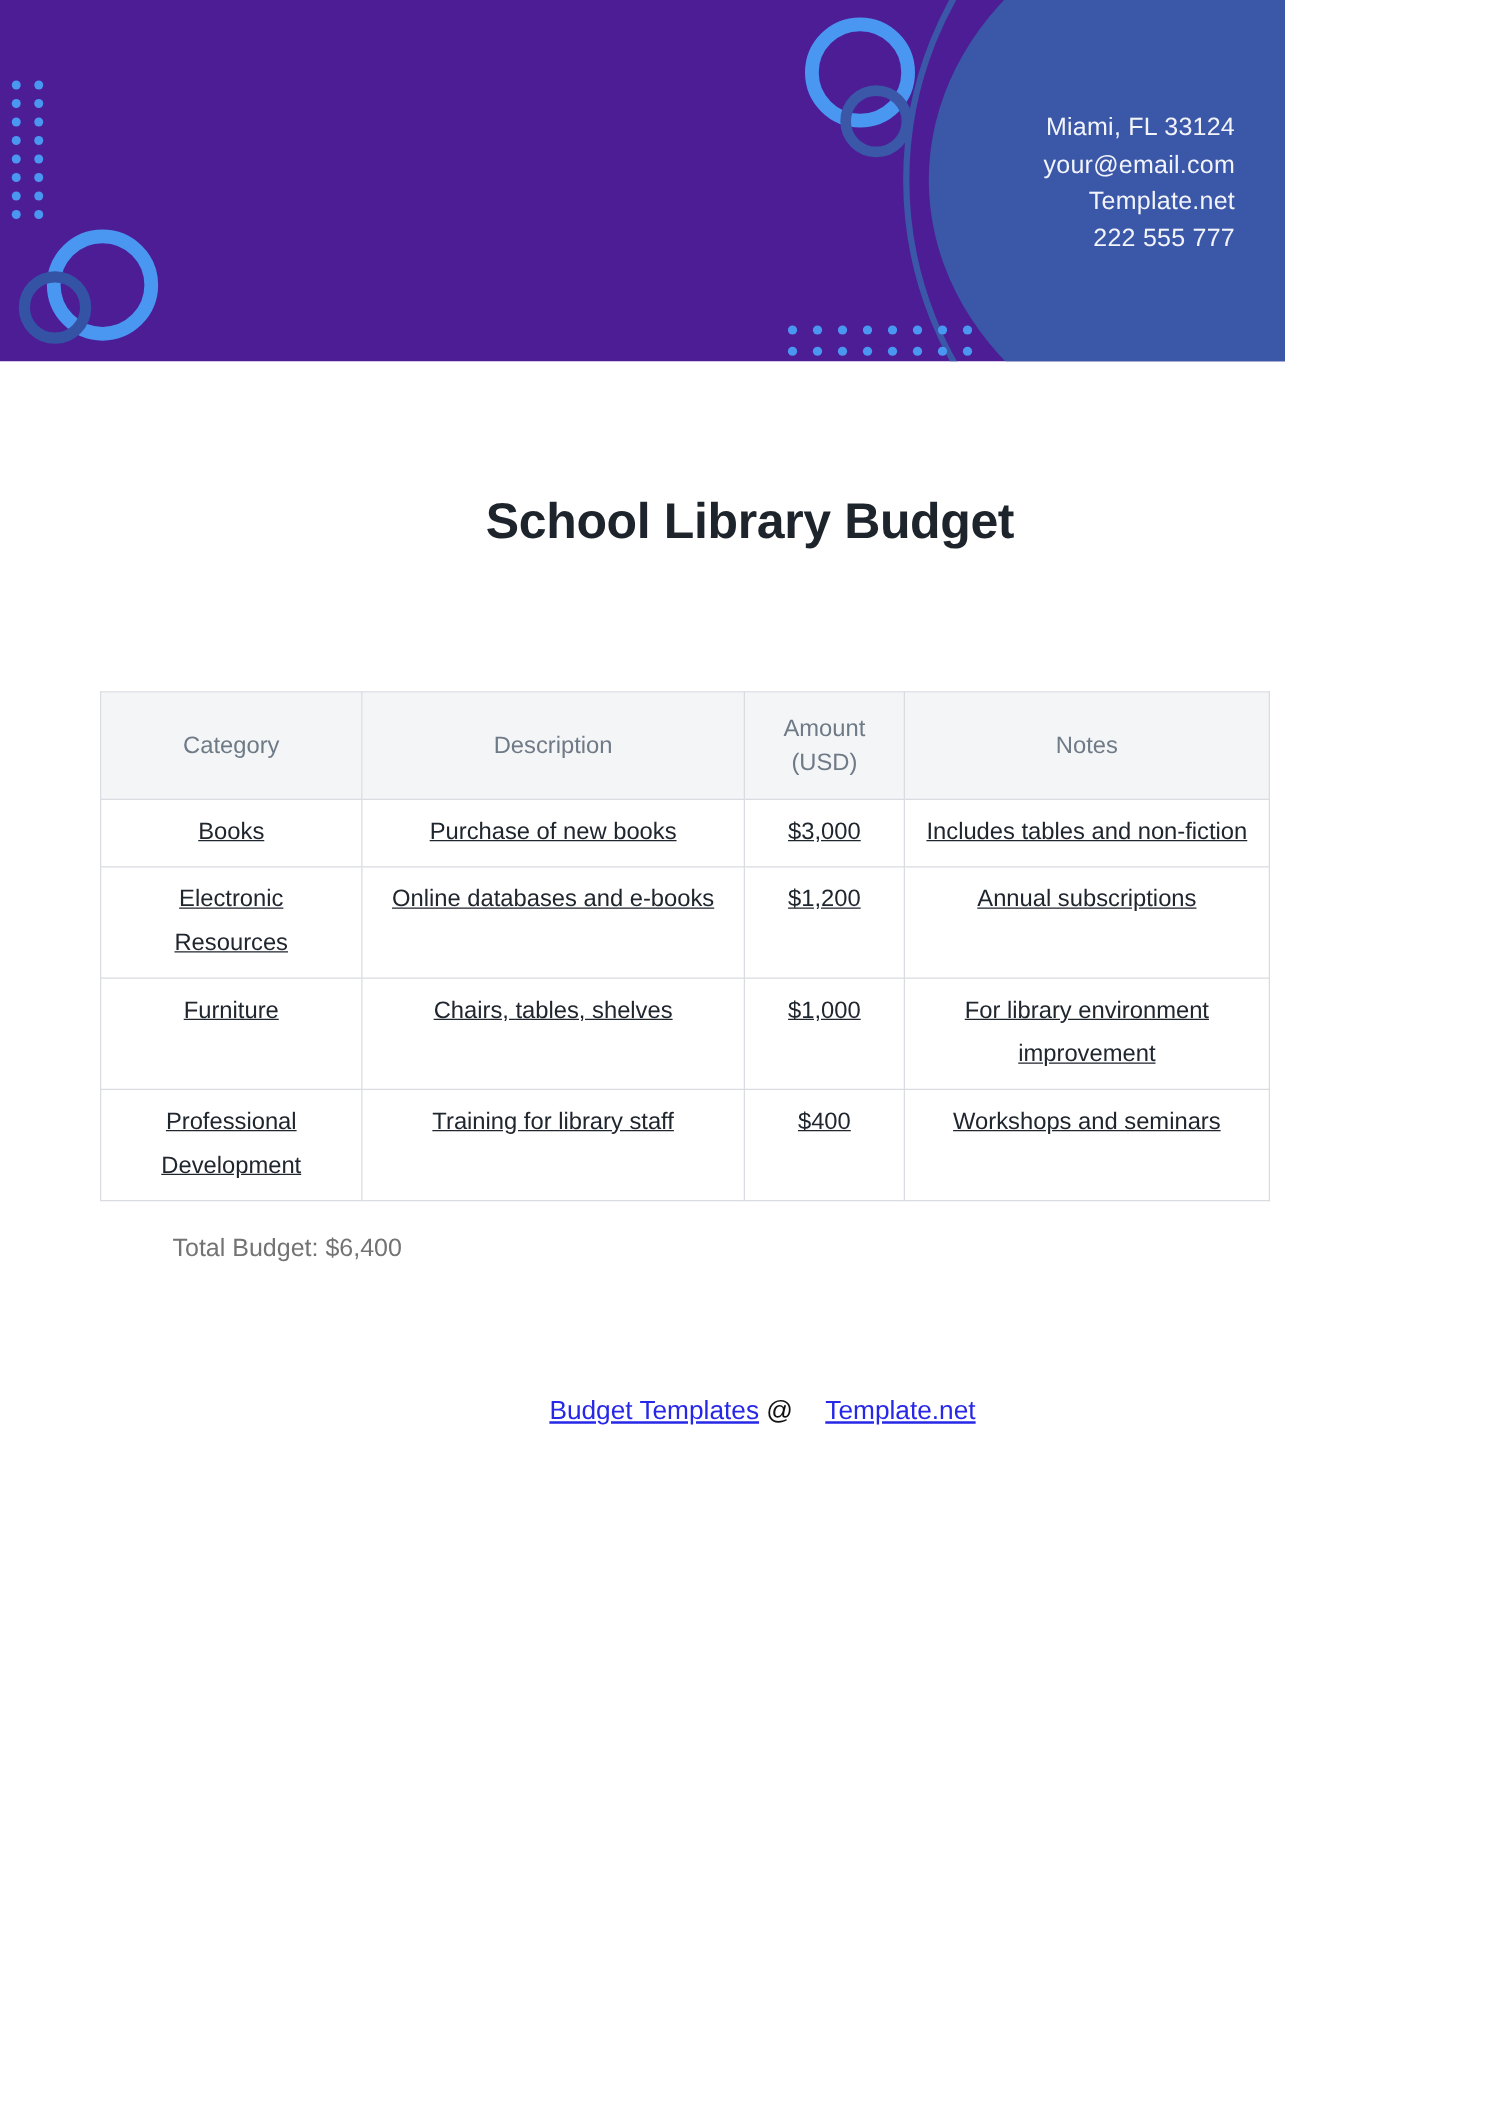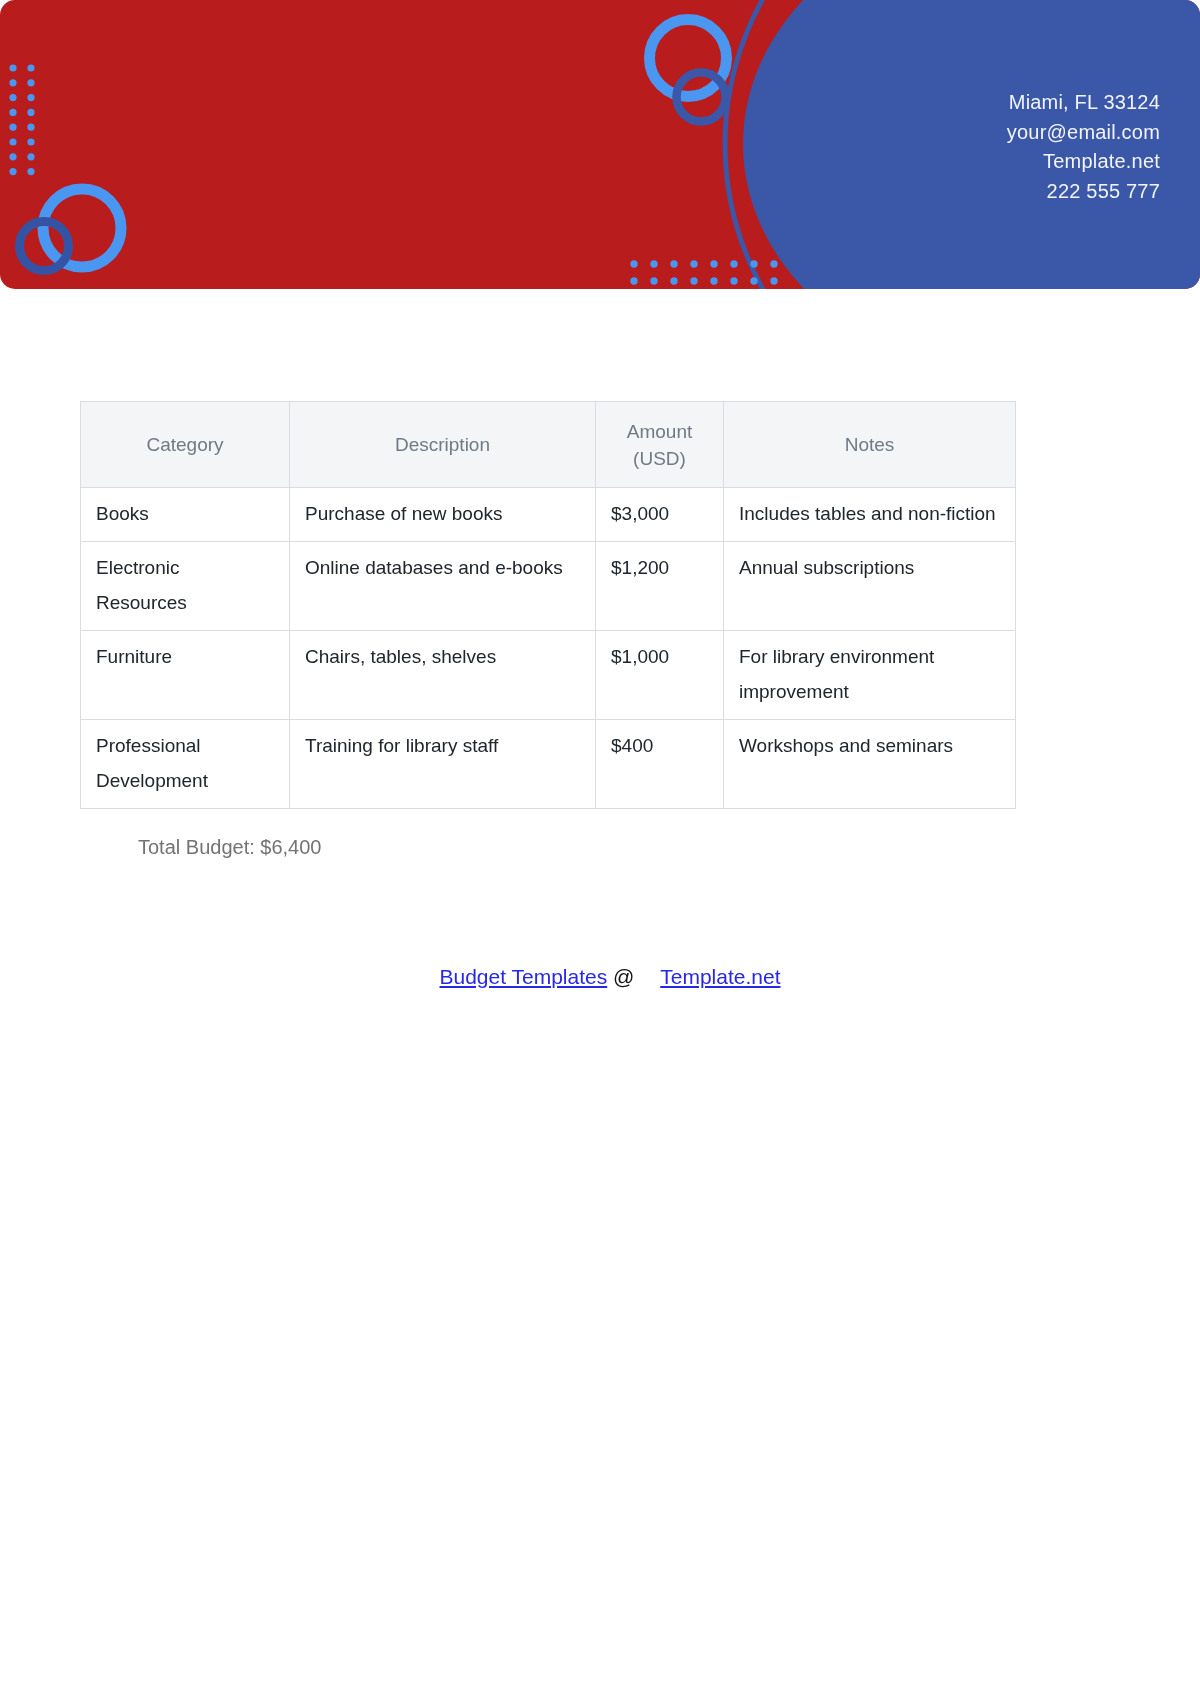--- a/index.html
+++ b/index.html
@@ -1,40 +1,40 @@
 <!DOCTYPE html>
 <html><head>
 <meta charset="utf-8">
 <style>
   html,body{margin:0;padding:0;}
   body{font-family:"Liberation Sans","DejaVu Sans",sans-serif;background:#ffffff;}
   .page{position:relative;width:1200px;height:1696px;background:#ffffff;overflow:hidden;}
 
   
-  .band{position:relative;width:1200px;height:289px;background:#b91c1c;overflow:hidden;border-radius:15px;}
+  .band{position:relative;width:1028px;height:289px;background:#4c1d95;overflow:hidden;}
   .band svg{position:absolute;left:0;top:0;display:block;}
   .contact{position:absolute;top:88px;right:40px;text-align:right;color:#f2f4fa;
            font-size:20px;line-height:29.5px;letter-spacing:0.2px;}
 
   
   h1.doc-title{margin:104px 0 0 0;text-align:center;font-size:40px;line-height:48px;
                font-weight:700;color:#1e242b;letter-spacing:-0.3px;}
 
   
   table.budget{border-collapse:collapse;table-layout:fixed;width:935px;
                margin:112px 0 0 80px;font-size:19px;color:#20262e;}
   table.budget col.c1{width:209px;}
   table.budget col.c2{width:306px;}
   table.budget col.c3{width:128px;}
   table.budget col.c4{width:292px;}
   table.budget th{background:#f4f5f7;color:#6f7a87;font-weight:400;text-align:center;
                   vertical-align:middle;height:85px;border:1px solid #d9dce1;
                   line-height:27px;padding:0 14px;}
-  table.budget td{border:1px solid #d9dce1;vertical-align:top;text-align:left;
-                  padding:8px 15px 10px 15px;line-height:35px;background:#ffffff;}
+  table.budget td{border:1px solid #d9dce1;vertical-align:top;text-align:center;
+                  padding:8px 15px 10px 15px;line-height:35px;background:#ffffff;text-decoration:underline;}
 
   
   .total-line{margin:24px 0 0 138px;font-size:20px;color:#737373;line-height:28px;}
 
   
   .footer-line{margin:104px 0 0 0;text-align:center;font-size:21px;color:#111111;}
   .footer-line a{color:#2727e8;text-decoration:underline;cursor:pointer;margin-left:20px;}
 </style>
 </head>
 <body>
@@ -93,20 +93,21 @@
     </svg>
 
     <div class="contact">
       <div>Miami, FL 33124</div>
       <div>your@email.com</div>
       <div>Template.net</div>
       <div>222 555 777</div>
     </div>
   </header>
 
+  <h1 class="doc-title">School Library Budget</h1>
 
   <table class="budget">
     <colgroup>
         <col class="c1">
         <col class="c2">
         <col class="c3">
         <col class="c4">
       </colgroup>
     <thead>
       <tr>

